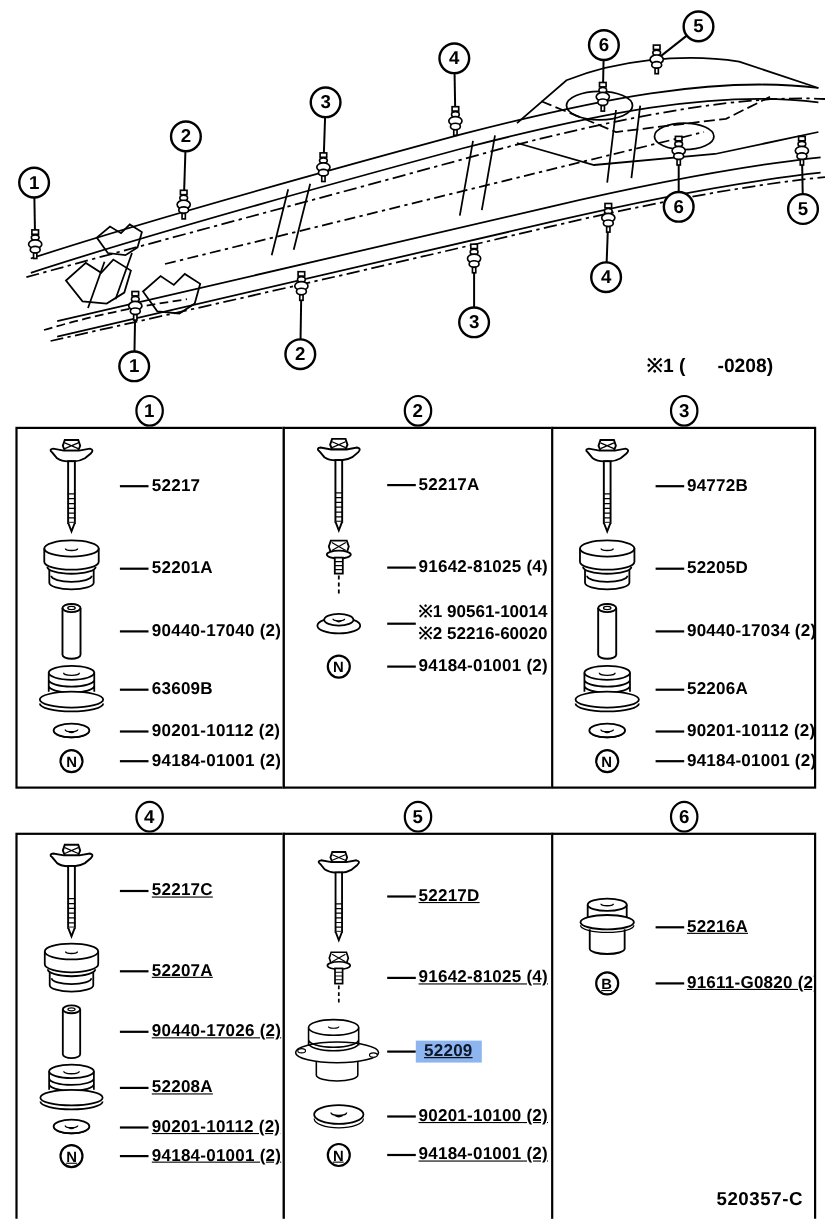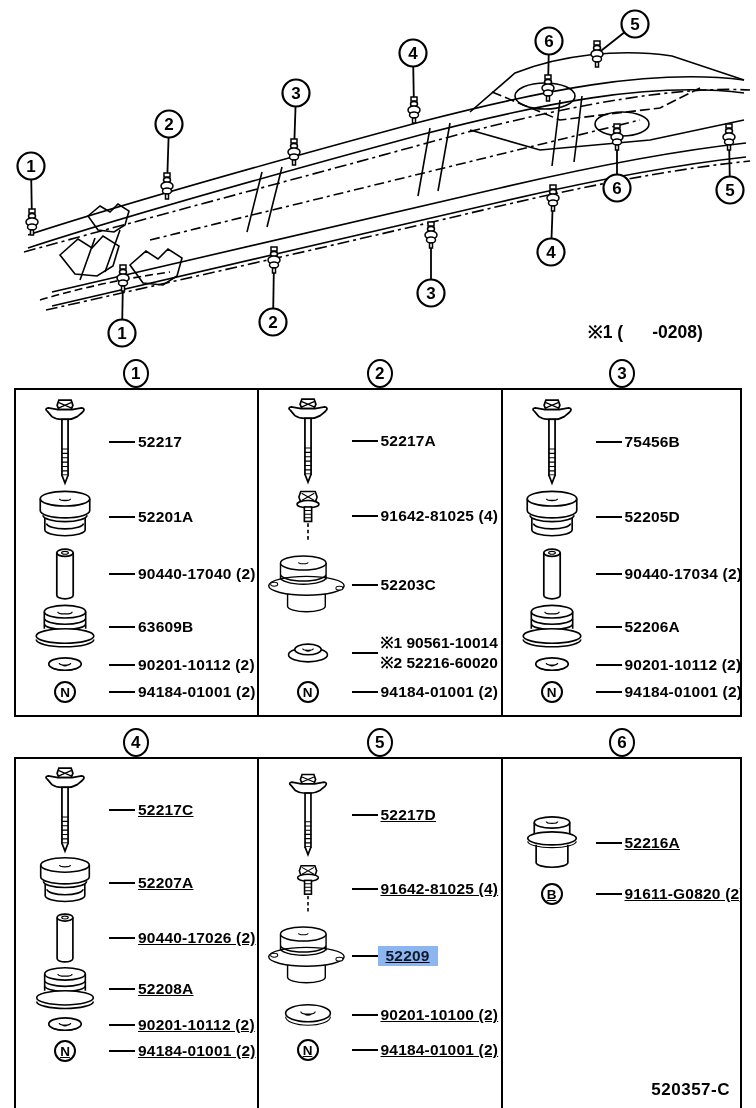--- a/index.html
+++ b/index.html
@@ -317,29 +317,20 @@
       </div>
       <div class="item" style="margin-bottom:4px">
         <div class="ic">
             <svg width="40" height="54" viewBox="0 0 44 58">
               <use href="#i-bolt-small"></use>
             </svg>
           </div>
         <div class="lead"></div>
         <div class="lbl">91642-81025 (4)</div>
       </div>
-      <div class="item" style="margin-bottom:10px">
-        <div class="ic">
-            <svg width="100" height="76" viewBox="0 0 112 82">
-              <use href="#i-mount-flange"></use>
-            </svg>
-          </div>
-        <div class="lead"></div>
-        <div class="lbl">52203C</div>
-      </div>
       <div class="item" style="margin-bottom:8px">
         <div class="ic">
             <svg width="46" height="26" viewBox="0 0 52 28">
               <use href="#i-grommet"></use>
             </svg>
           </div>
         <div class="lead"></div>
         <div class="lbl2">
           <div>※1 90561-10014 (2)</div>
           <div>※2 52216-60020 (2)</div>
@@ -355,21 +346,21 @@
     </div>
 
     <div class="box w3">
       <div class="item">
         <div class="ic">
             <svg width="56" height="94" viewBox="0 0 64 100">
               <use href="#i-bolt-long"></use>
             </svg>
           </div>
         <div class="lead"></div>
-        <div class="lbl">75456B</div>
+        <div class="lbl">94772B</div>
       </div>
       <div class="item" style="margin-bottom:2px">
         <div class="ic">
             <svg width="66" height="56" viewBox="0 0 72 60">
               <use href="#i-cushion-upper"></use>
             </svg>
           </div>
         <div class="lead"></div>
         <div class="lbl">52205D</div>
       </div>

